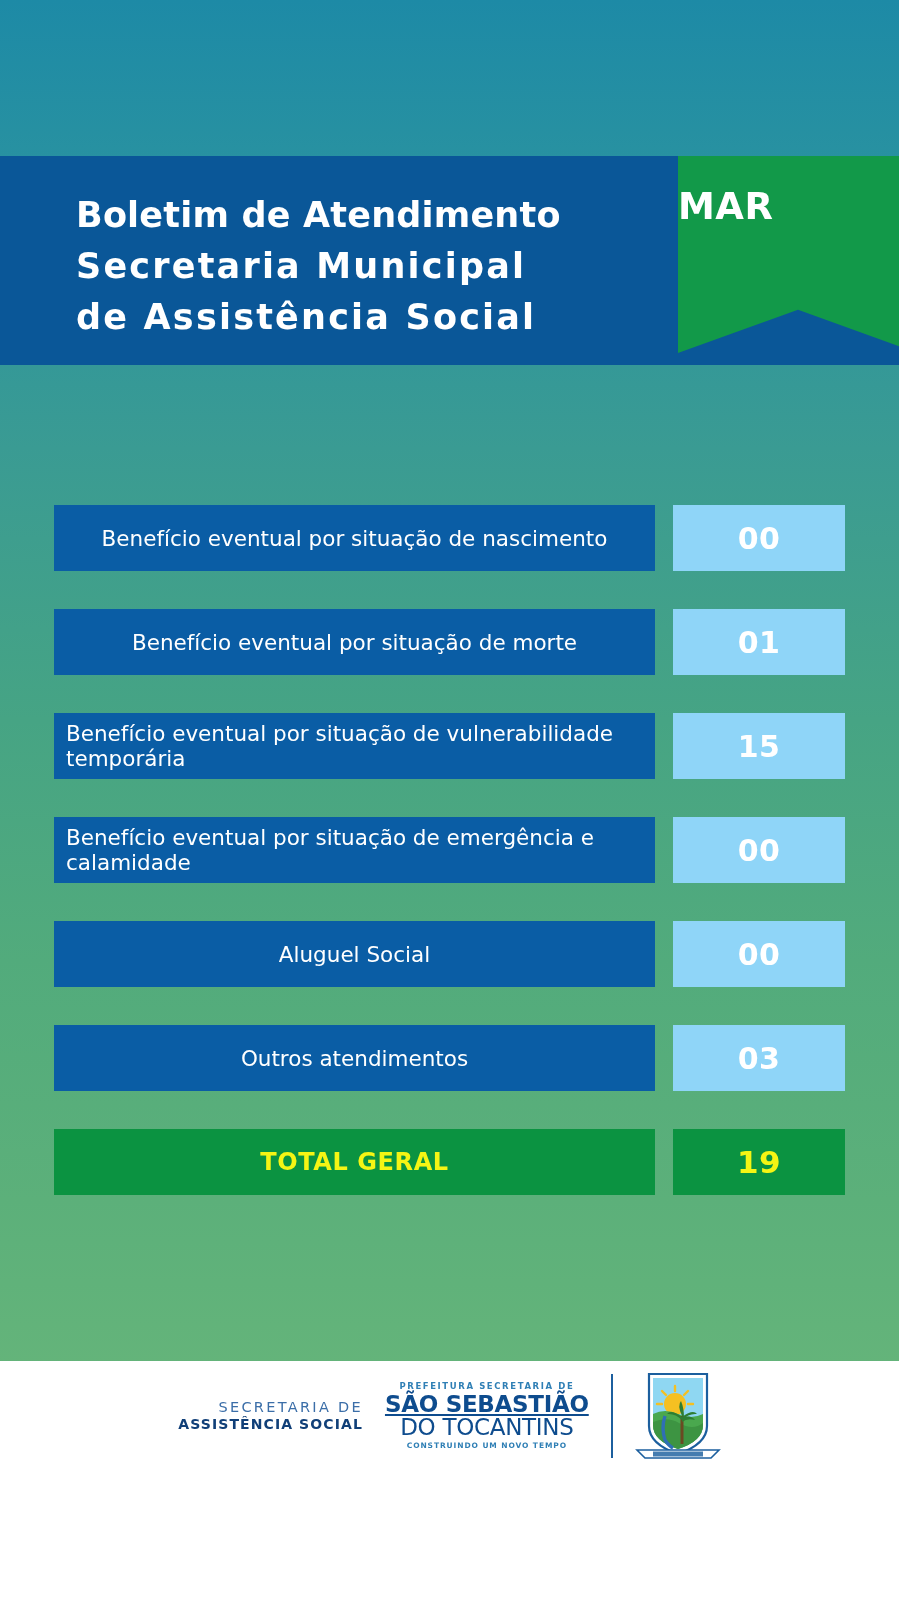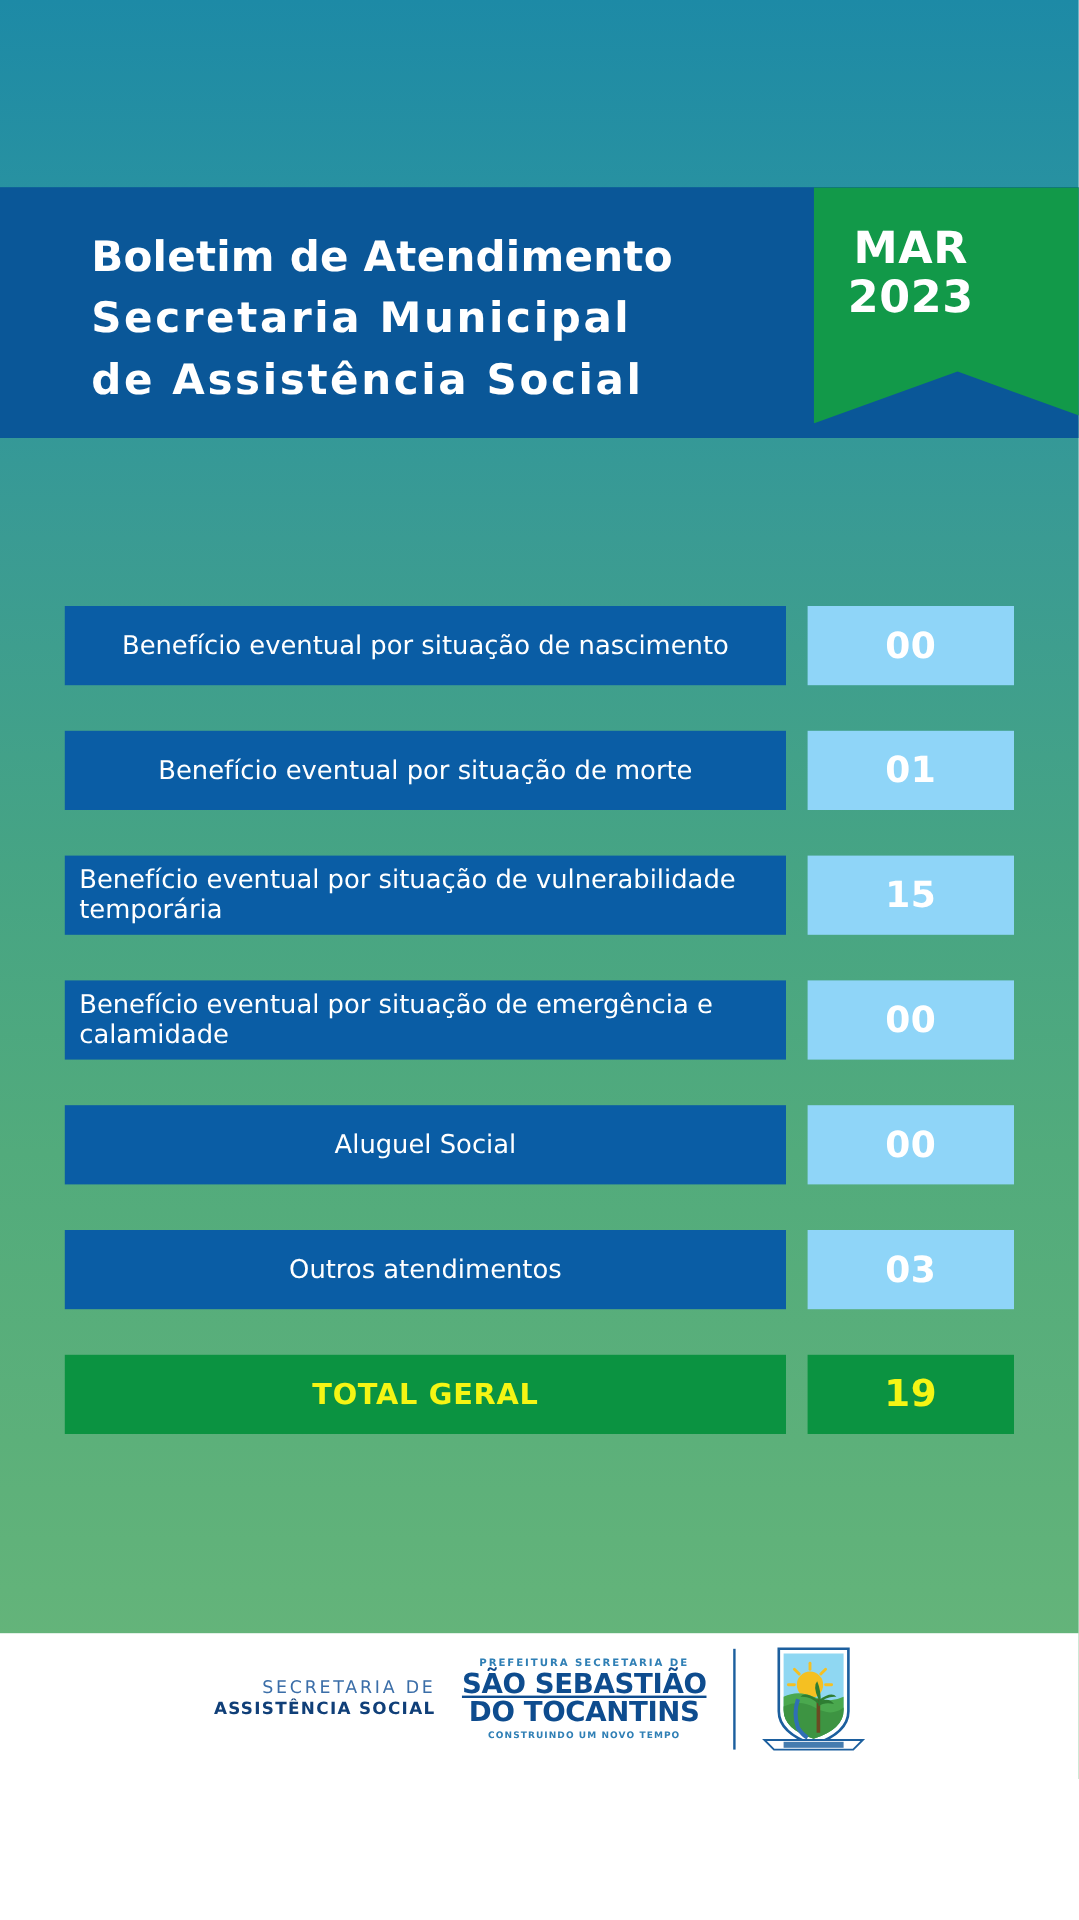--- a/index.html
+++ b/index.html
@@ -43,21 +43,20 @@
     left:678px; top:156px;
     width:240px; height:197px;
     background:#129949;
     z-index:3;
     clip-path:polygon(0 0, 100% 0, 100% 100%, 50% 78%, 0 100%);
   }
   .month-ribbon .mtext {
     position:absolute;
     left:0; top:30px;
     width:162px;
-    text-align:center;
     color:#ffffff;
     font-weight:bold;
     font-size:37px;
     line-height:41px;
     letter-spacing:0.5px;
   }
 
   
   .table {
     position:absolute;
@@ -150,21 +149,21 @@
   }
   .logo-pref .p2 {
     font-size:23px;
     font-weight:bold;
     letter-spacing:-0.3px;
     color:#0e4c8e;
     text-decoration:underline;
   }
   .logo-pref .p3 {
     font-size:23px;
-    font-weight:bold;
+    font-weight:normal;
     letter-spacing:-0.3px;
     color:#0e4c8e;
   }
   .logo-pref .p4 {
     font-size:7.5px;
     letter-spacing:0.9px;
     color:#2f7fb5;
     font-weight:bold;
     margin-top:3px;
   }
@@ -184,21 +183,20 @@
 
   <div class="header-title">
     <div class="line1">Boletim de Atendimento</div>
     <div class="line2">Secretaria  Municipal</div>
     <div class="line3">de  Assistência  Social</div>
   </div>
 
   <div class="month-ribbon">
     <div class="mtext">
       <div>MAR</div>
-      <div>2023</div>
     </div>
   </div>
 
   <div class="table">
 
     <div class="row">
       <div class="cell-label">Benefício eventual por situação de nascimento</div>
       <div class="cell-value">00</div>
     </div>
 

